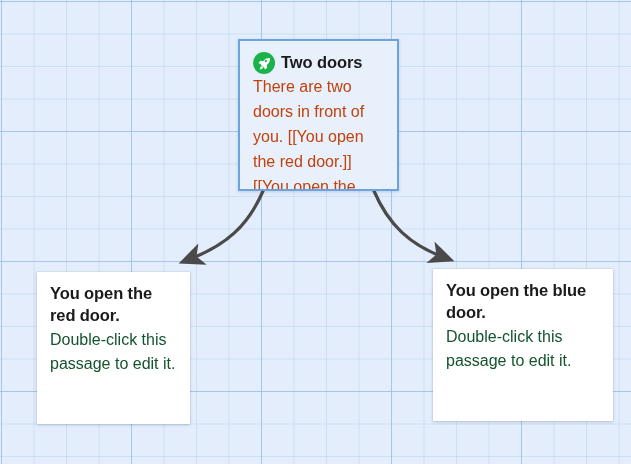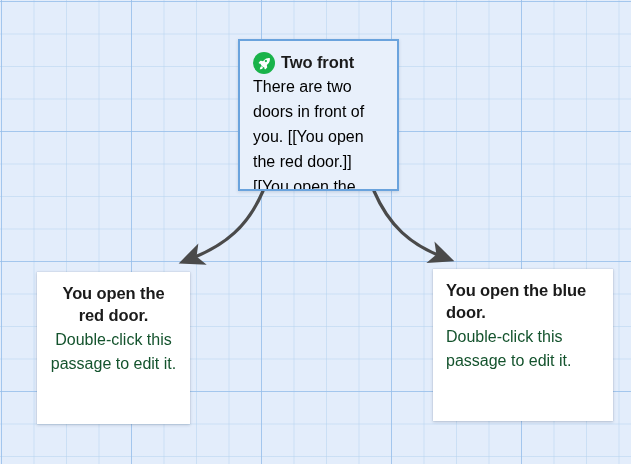--- a/index.html
+++ b/index.html
@@ -93,21 +93,21 @@
   .rocket-badge svg { display: block; }
 
   .passage-excerpt {
     font-size: 16px;
     color: #14532d;
     line-height: 1.56;
     word-break: normal;
   }
 
   .start-passage .passage-excerpt {
-    color: #000000;
+    color: #c2410c;
   }
 </style>
 </head>
 <body>
 
 <div id="story-map">
 
   <svg id="links-layer" viewBox="0 0 631 464" width="631" height="464" xmlns="http://www.w3.org/2000/svg">
     <defs>
       <marker id="arrowhead-left" markerWidth="9" markerHeight="9" refX="4.6" refY="4" orient="auto" markerUnits="strokeWidth">
@@ -125,27 +125,27 @@
 
   <div class="passage start-passage" style="left:238px; top:39px; width:161px; height:152px;">
     <div class="passage-inner">
       <div class="passage-title">
         <span class="rocket-badge">
           <svg width="15" height="15" viewBox="0 0 24 24" aria-hidden="true">
             <path fill="#ffffff" d="M20.6 3.4c-3.6-.5-7 .9-9.4 3.3L9.6 8.3l-3.1-.6c-.5-.1-1 .1-1.4.4L3 10.3c-.5.5-.3 1.3.4 1.5l3 .9-.1.1c-.4.4-.4 1.1 0 1.5l3.4 3.4c.4.4 1.1.4 1.5 0l.1-.1.9 3c.2.7 1 .9 1.5.4l2.2-2.1c.4-.4.6-.9.4-1.4l-.6-3.1 1.6-1.6c2.4-2.4 3.8-5.8 3.3-9.4zm-5.1 5.9a1.8 1.8 0 1 1-2.6-2.6 1.8 1.8 0 0 1 2.6 2.6z"></path>
             <path fill="#ffffff" d="M5.9 17.2c-1 1-1.4 4.3-1.4 4.3s3.3-.4 4.3-1.4a2.05 2.05 0 0 0-2.9-2.9z"></path>
           </svg>
         </span>
-        <span>Two front</span>
+        <span>Two doors</span>
       </div>
       <div class="passage-excerpt">There are two doors in front of you. [[You open the red door.]] [[You open the</div>
     </div>
   </div>
 
-  <div class="passage" style="left:37px; top:272px; width:153px; height:152px;text-align:center;">
+  <div class="passage" style="left:37px; top:272px; width:153px; height:152px;">
     <div class="passage-inner">
       <div class="passage-title">You open the red door.</div>
       <div class="passage-excerpt">Double-click this passage to edit it.</div>
     </div>
   </div>
 
   <div class="passage" style="left:433px; top:269px; width:180px; height:152px;">
     <div class="passage-inner">
       <div class="passage-title">You open the blue door.</div>
       <div class="passage-excerpt">Double-click this passage to edit it.</div>

